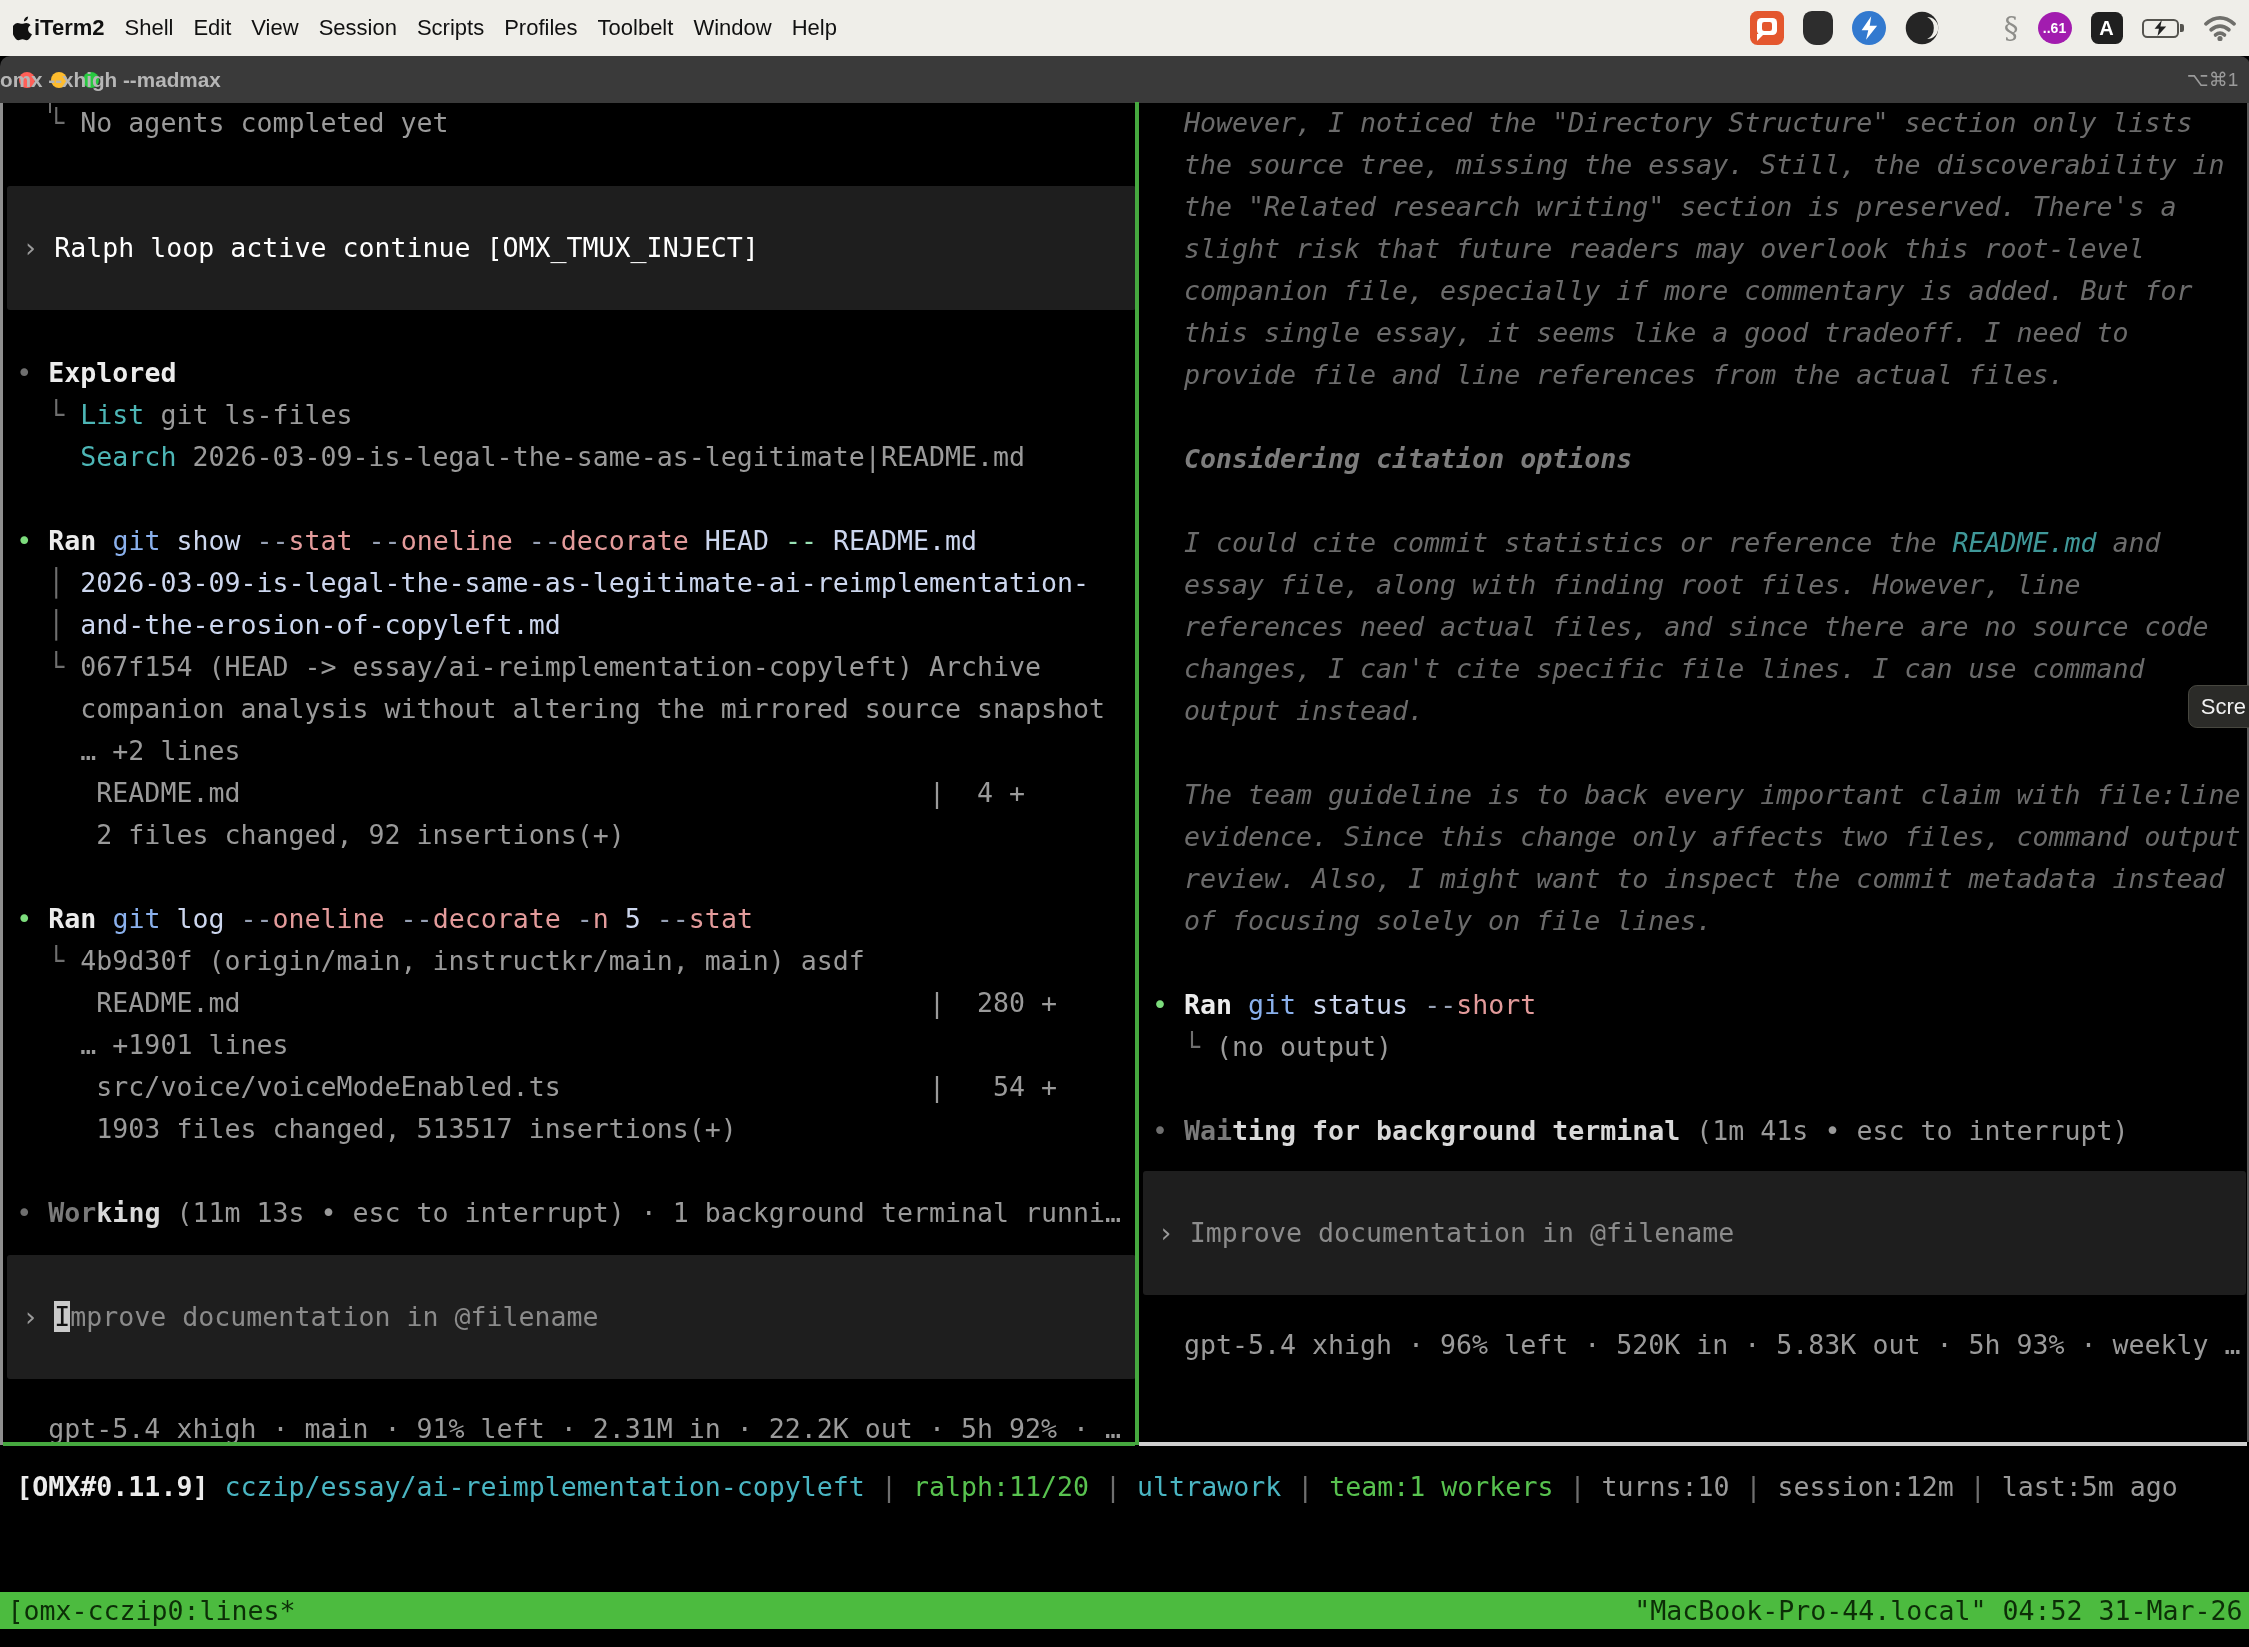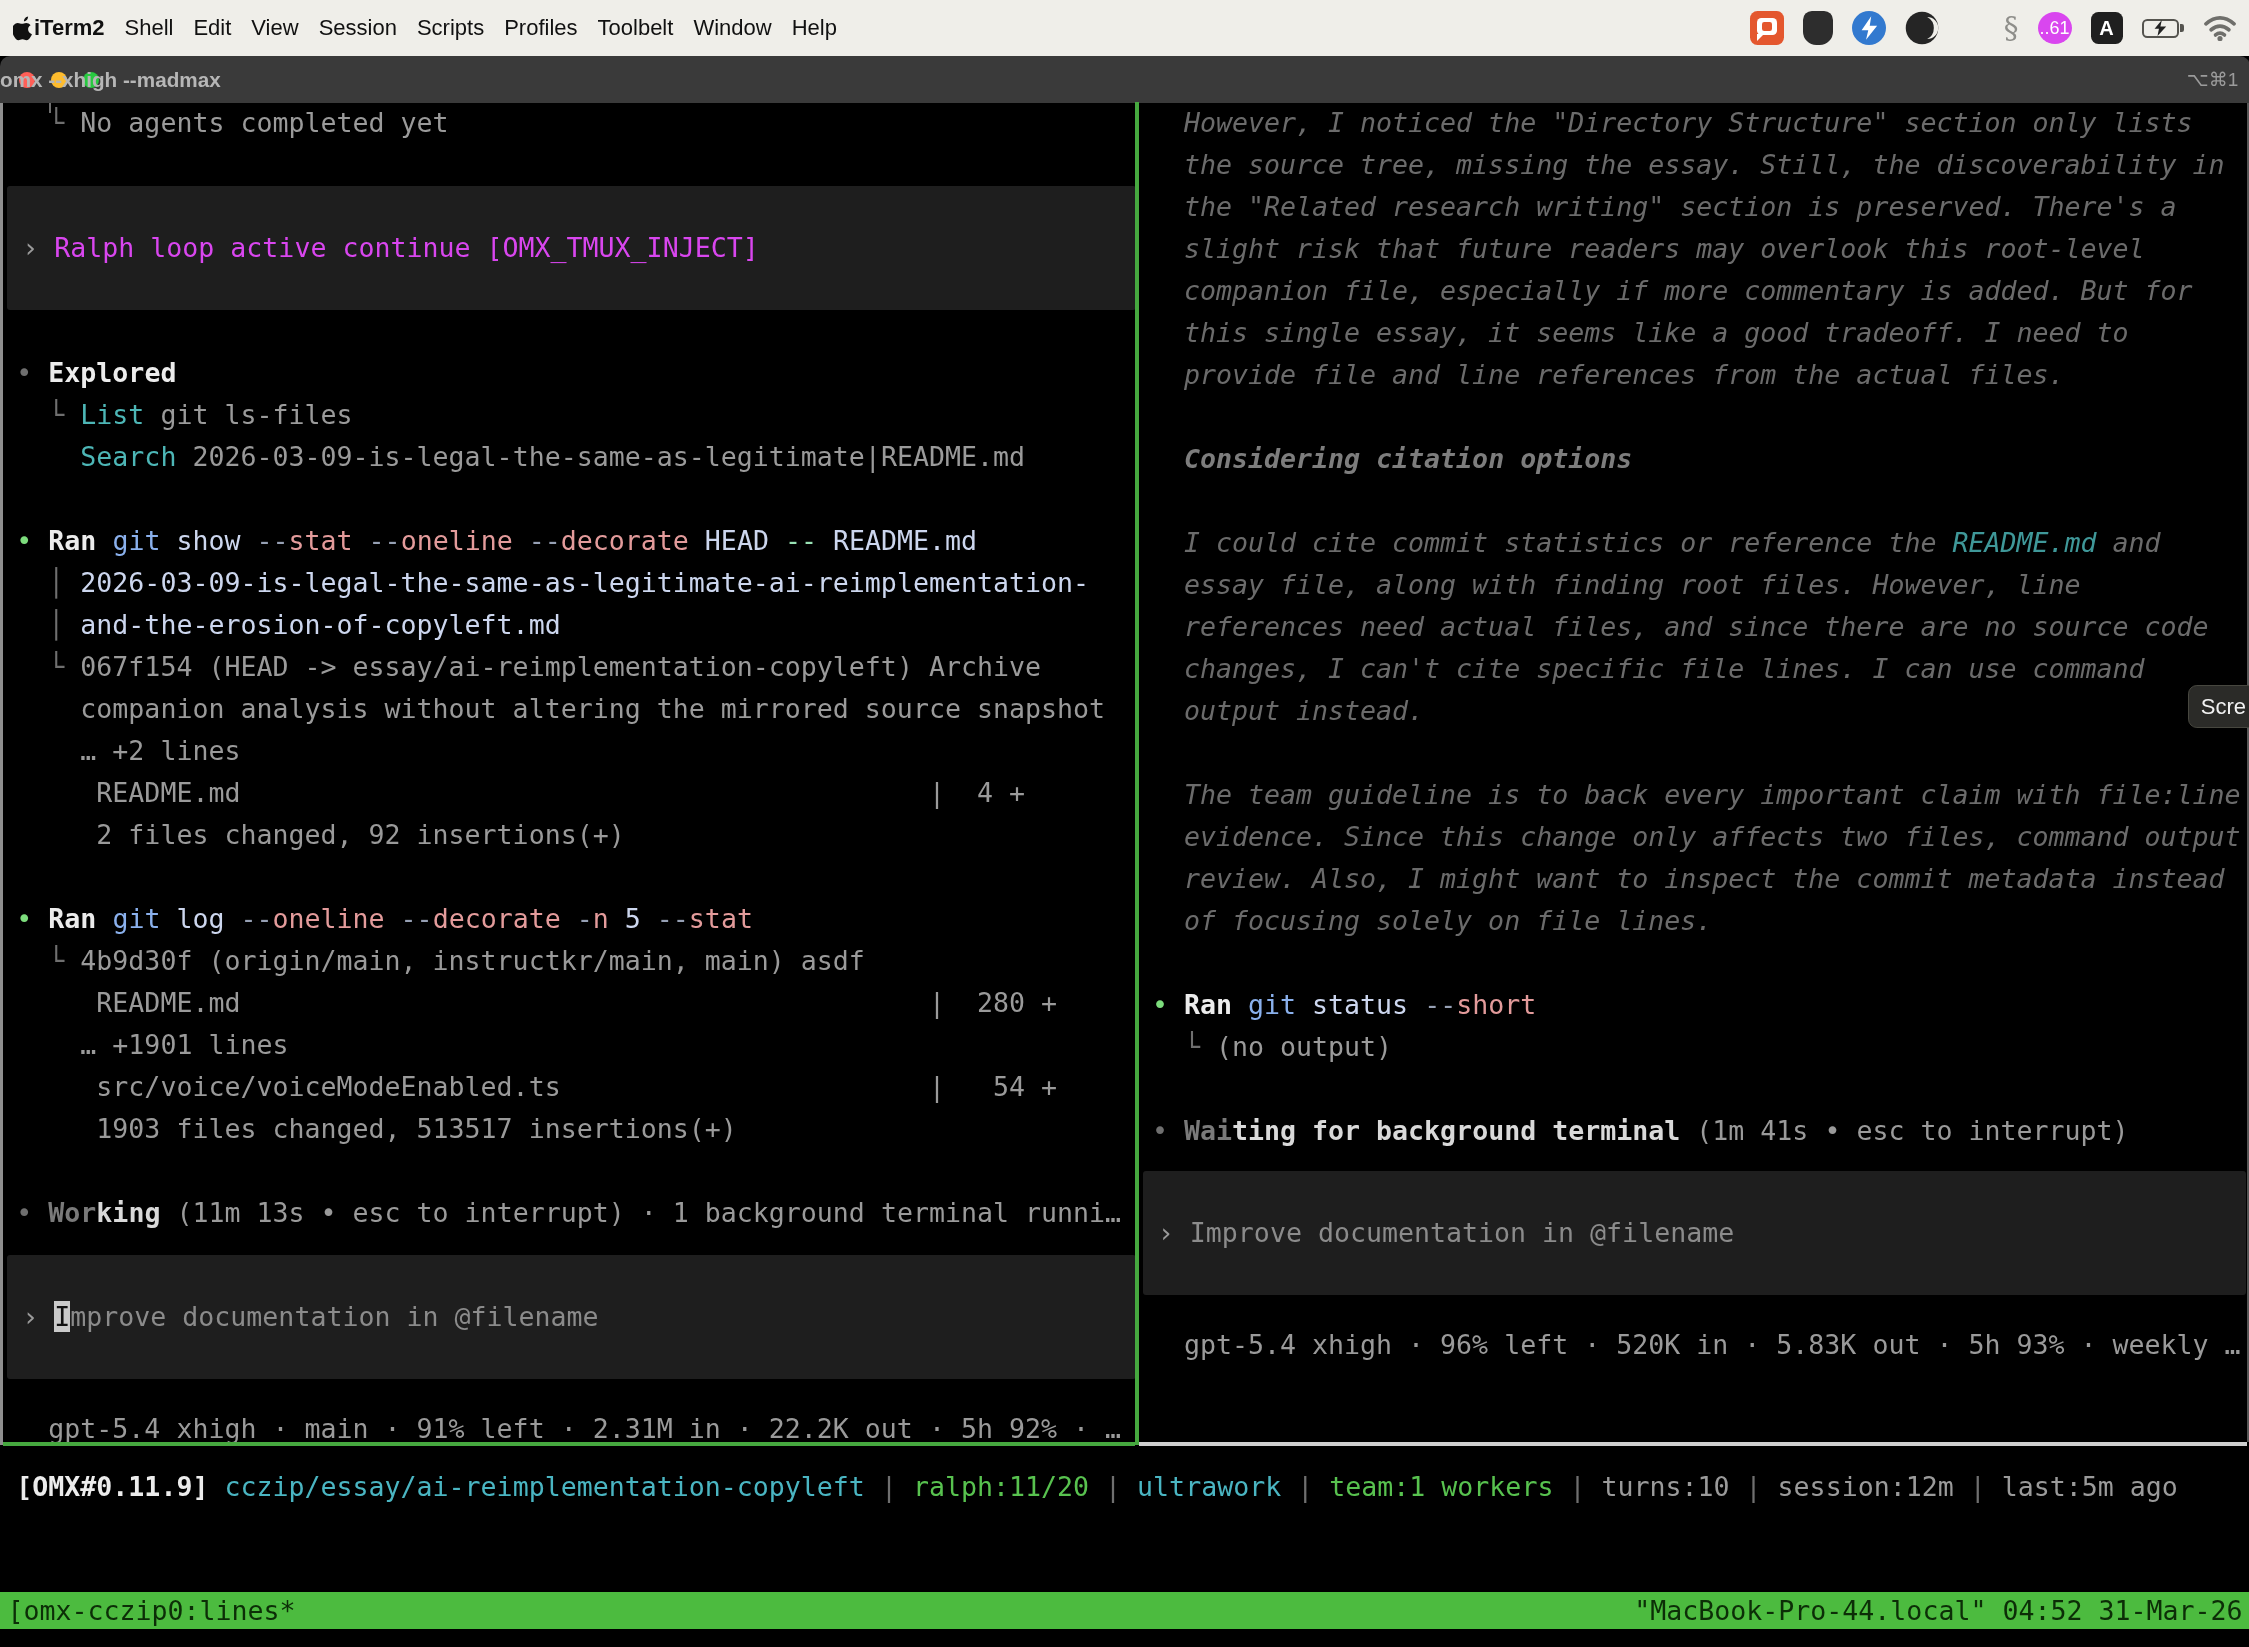--- a/index.html
+++ b/index.html
@@ -24,22 +24,22 @@
                      border-left:7.4px solid #fff; border-bottom:7.4px solid transparent; }
   .ic-shield { width:29.5px; height:34px; background:#2d2d2d; border-radius:8.9px 8.9px 13.3px 13.3px;
                display:grid; grid-template-columns:5.9px 5.9px 5.9px; grid-template-rows:5.9px 5.9px 5.9px; gap:2.2px;
                align-content:center; justify-content:center; }
   .ic-shield i { background:#efeee9; border-radius:1.5px; }
   .ic-blue { width:34px; height:34px; border-radius:50%; background:#3279cf; }
   .ic-crescent { width:34px; height:34px; }
   .ic-dots { display:grid; grid-template-columns:repeat(3,6.6px); grid-template-rows:repeat(3,6.6px); gap:3.7px; }
   .ic-dots i { border-radius:50%; }
   .ic-squiggle { font-size:29.5px; color:#8e8e8a; font-family:"DejaVu Serif", serif; }
-  .ic-pct { width:34px; height:32px; border-radius:50%; background:#d946ef; color:#fff;
-            font-size:18px; font-weight:normal; display:flex; align-items:center; justify-content:center; }
+  .ic-pct { width:34px; height:32px; border-radius:50%; background:#a21caf; color:#fff;
+            font-size:14px; font-weight:bold; display:flex; align-items:center; justify-content:center; }
   .ic-a { width:32px; height:32px; border-radius:7.4px; background:#1f1f1f; color:#fff;
           font-size:20px; font-weight:bold; display:flex; align-items:center; justify-content:center; }
   .ic-batt { display:flex; align-items:center; }
   .ic-batt .body { width:37px; height:19px; border:2.2px solid #55544f; border-radius:5.2px;
                    display:flex; align-items:center; justify-content:center; }
   .ic-batt .nub { width:3.7px; height:8.9px; background:#55544f; border-radius:0 2.2px 2.2px 0; margin-left:1.5px; }
 
   
   .titlebar { position:absolute; left:0; top:56px; width:2250px; height:47px; background:#3a3a3a;
               border-radius:10.3px 10.3px 0 0; }
@@ -70,21 +70,21 @@
   .seg-t   { color:#4db6b6; }
   .seg-b   { color:#8ab0ec; }
   .seg-l   { color:#ccd6ee; }
   .seg-s   { color:#e39b9b; }
   .seg-dash{ color:#96a0b4; }
   .seg-m   { color:#98e2b4; }
   .seg-gb  { color:#7ddd7d; }
   .seg-sh1 { color:#7a7a7a; font-weight:bold; }
   .seg-sh2 { color:#d9d9d9; font-weight:bold; }
   .seg-ph  { color:#8b8b8b; }
-  .seg-box { color:#d946ef; }
+  .seg-box { color:#ffffff; }
   .seg-cur { background:#cacaca; color:#111; }
   .seg-oteal  { color:#4ab5c2; }
   .seg-ogreen { color:#58c24f; }
 
   
   .edge-l   { position:absolute; left:0;    top:103px;  width:3px;    height:1342px; background:#8f8f8f; }
   .edge-r   { position:absolute; left:2247px; top:103px; width:3px;   height:1339px; background:#565656; }
   .divider  { position:absolute; left:1135px; top:102px; width:3.7px;   height:1343px; background:#46a83f; }
   .hl-green { position:absolute; left:3px;   top:1442px; width:1132px; height:3.7px;  background:#46a83f; }
   .hl-gray  { position:absolute; left:1139px; top:1442px; width:1108px; height:3.7px; background:#cfcfcf; }

